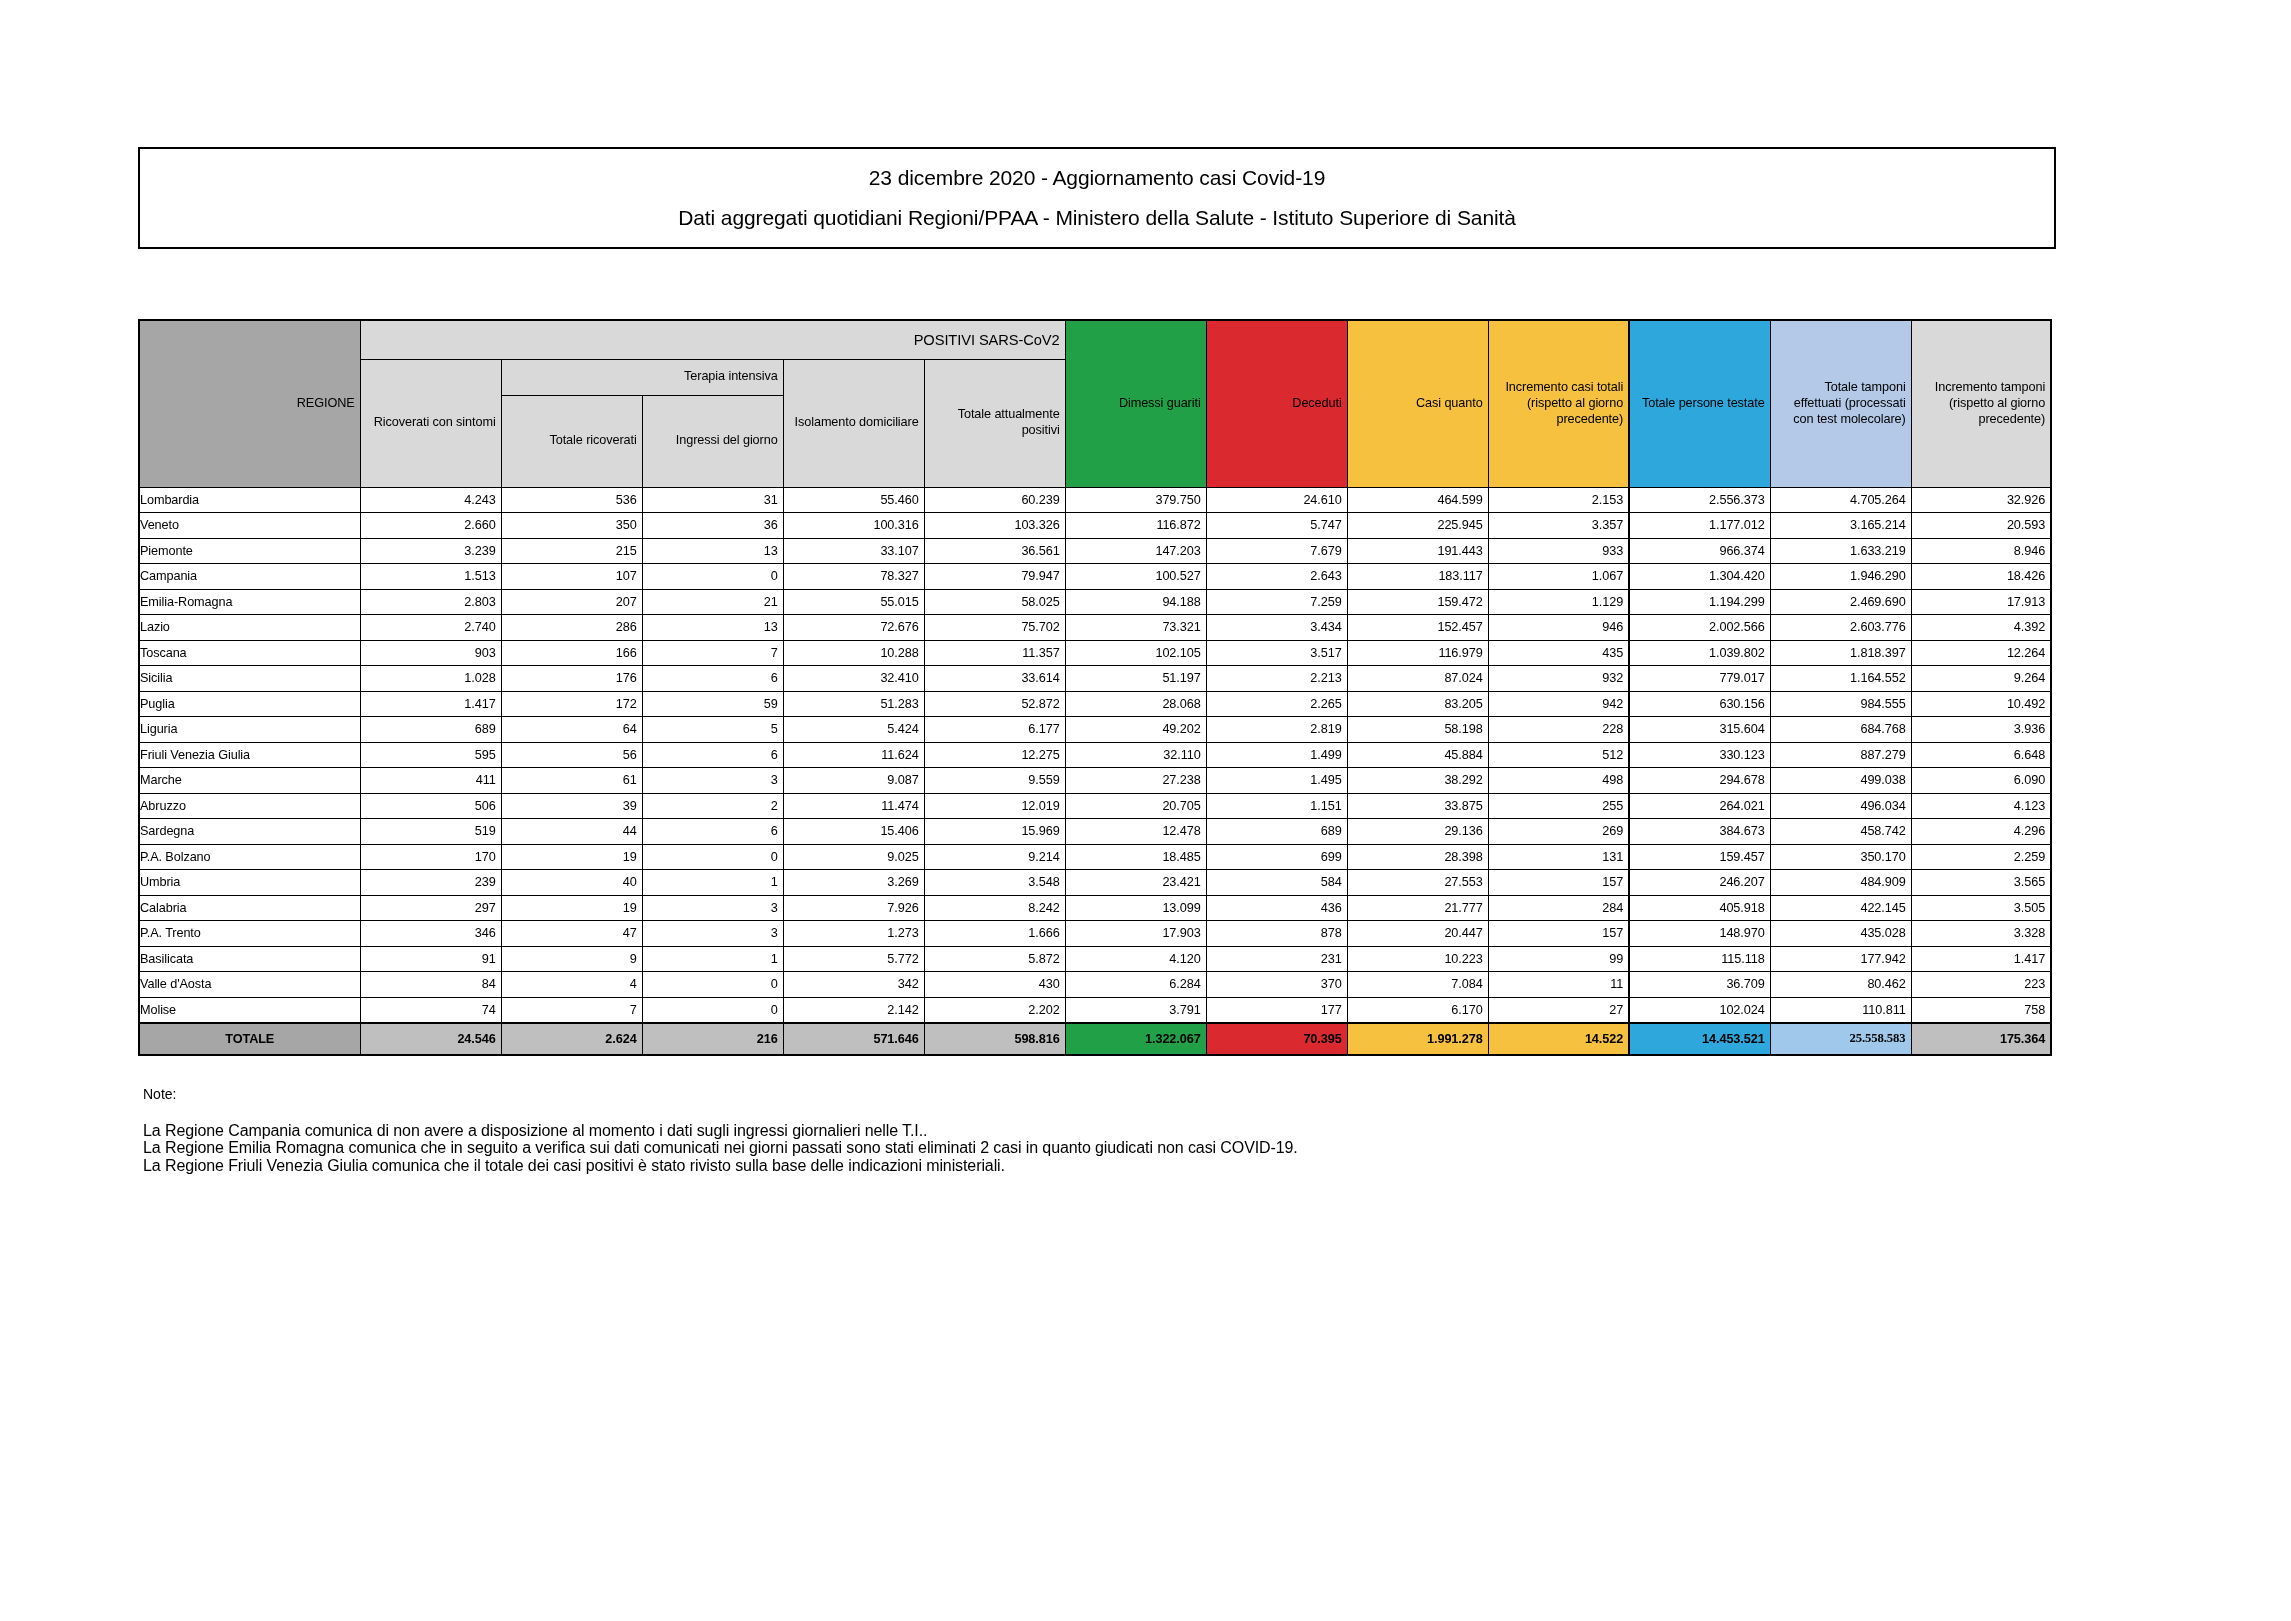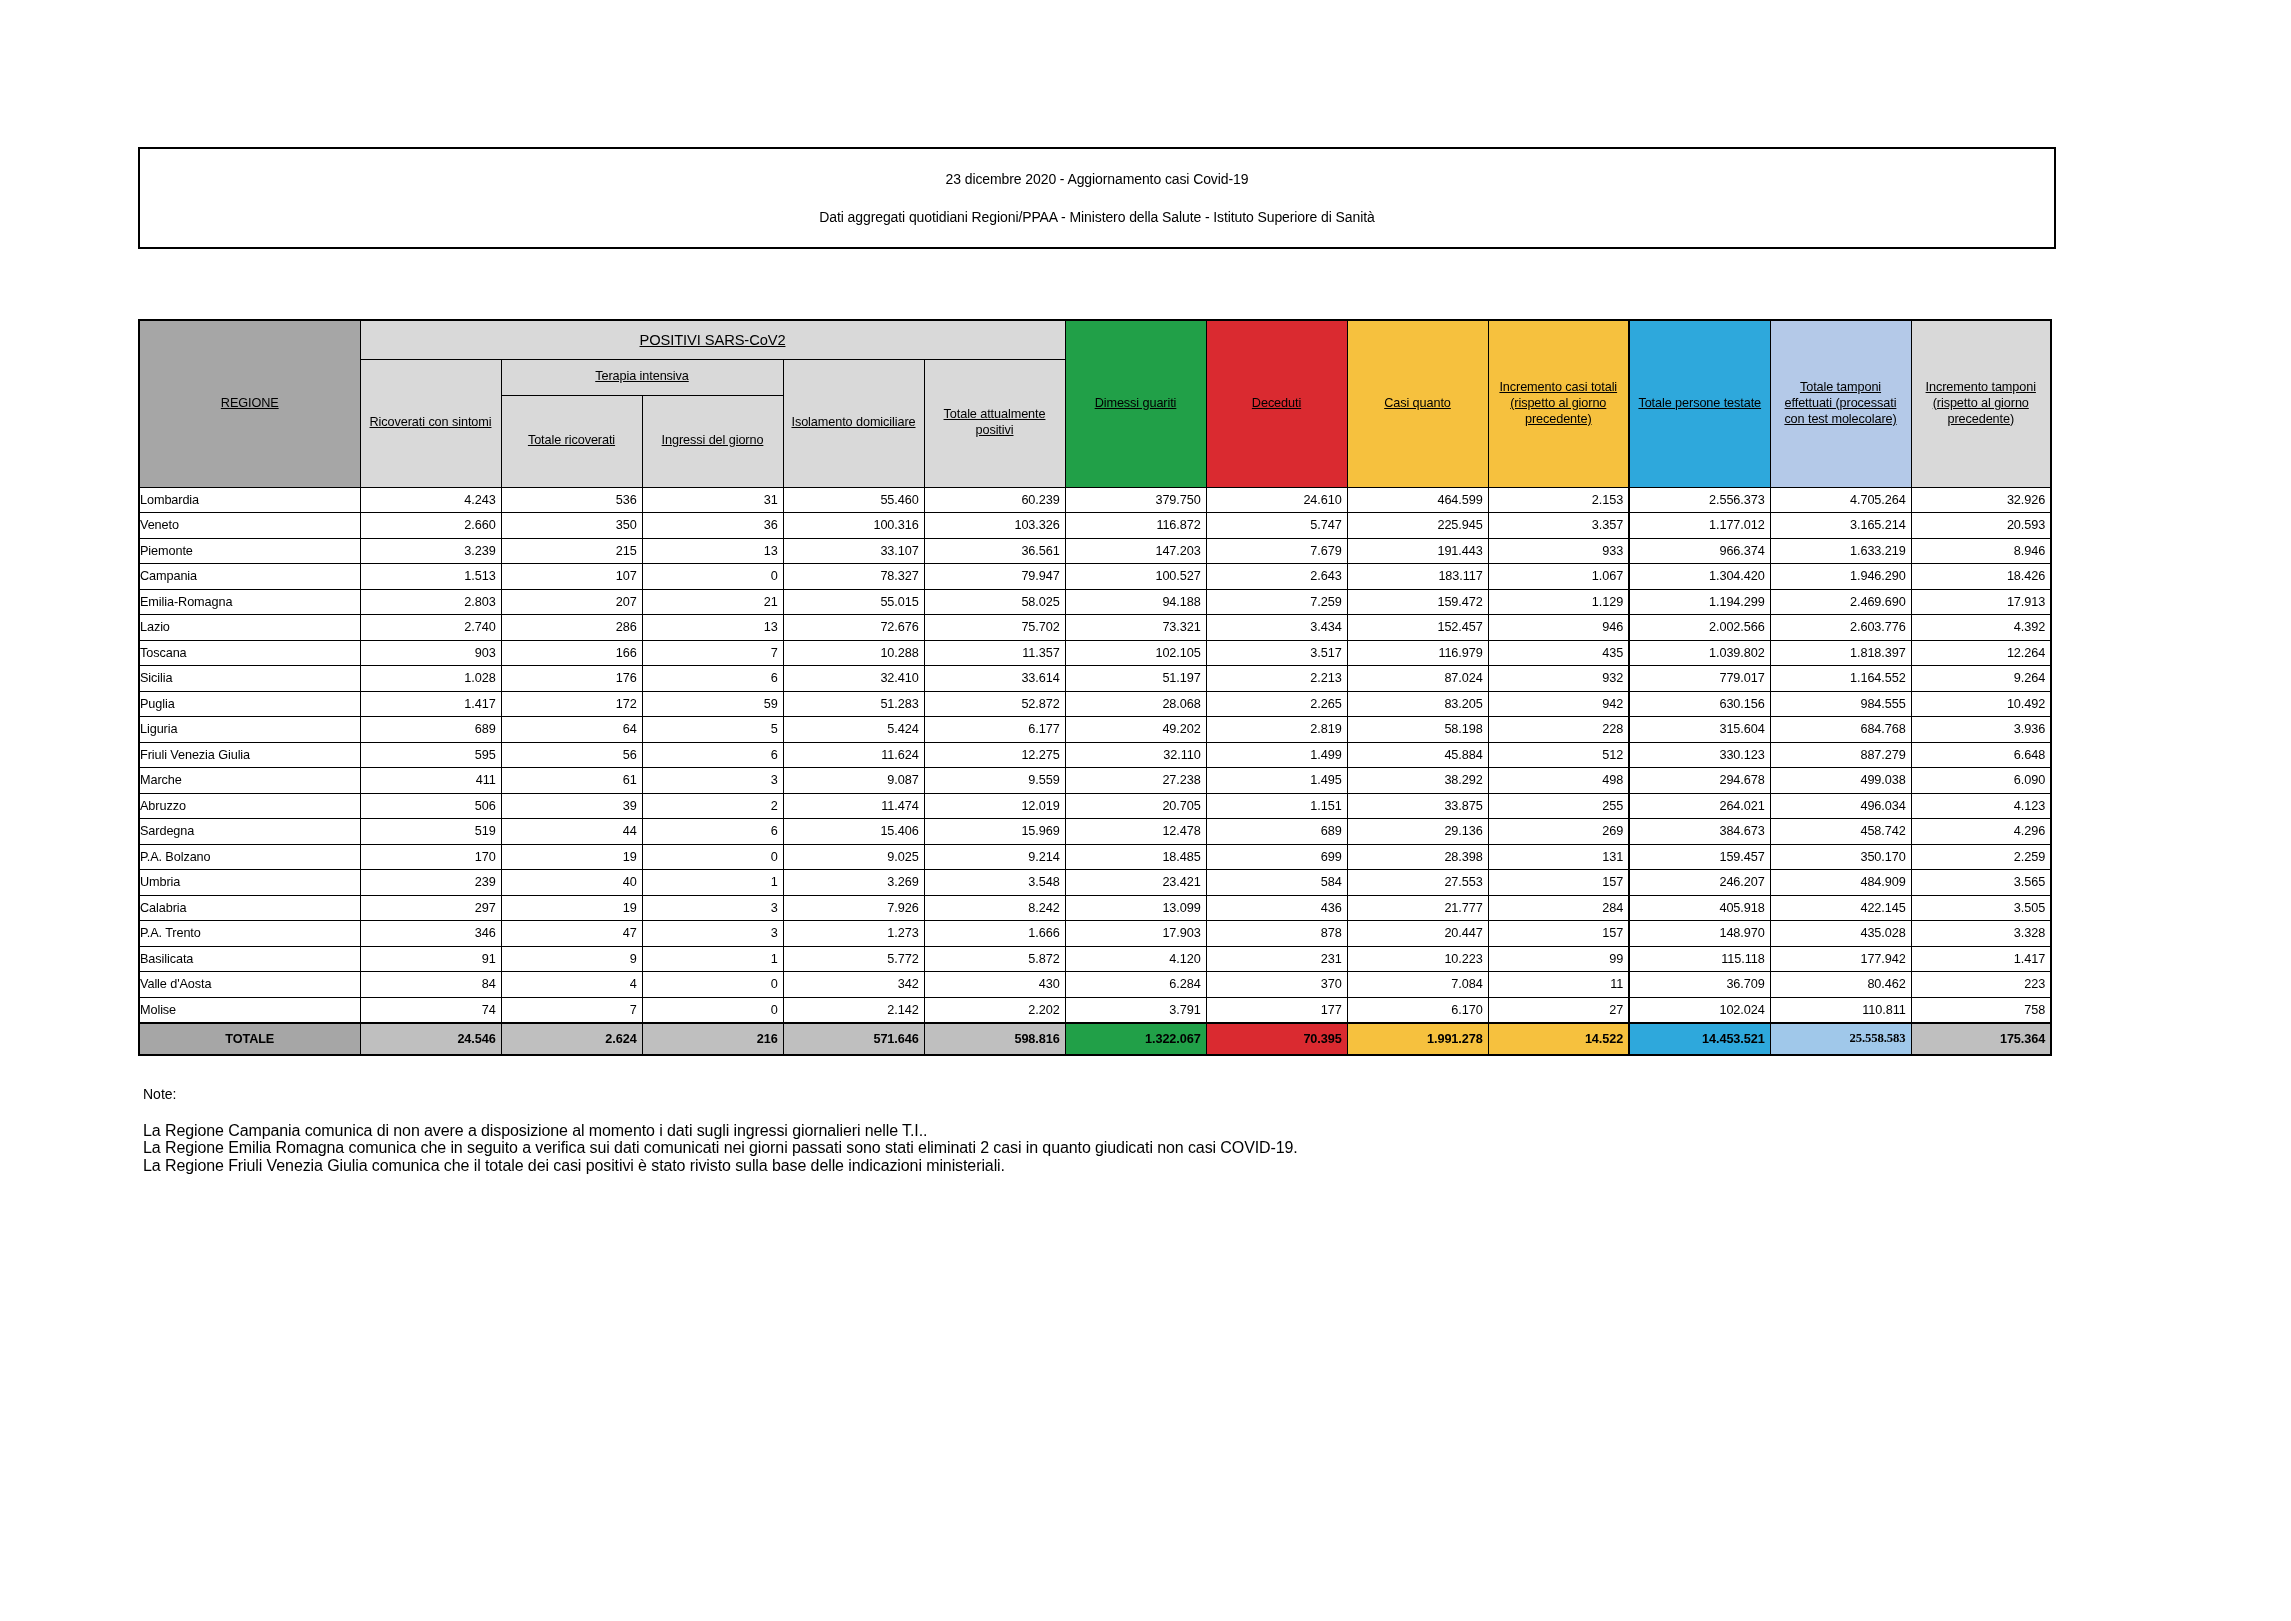--- a/index.html
+++ b/index.html
@@ -4,32 +4,32 @@
 <style>
   html,body{margin:0;padding:0;background:#ffffff;}
   body{font-family:"Liberation Sans",sans-serif;color:#000;}
   #canvas{position:relative;width:2292px;height:1621px;background:#fff;overflow:hidden;}
 
   
   .title-box{
     position:absolute;left:138px;top:147px;width:1914px;height:98px;
     border:2px solid #000;background:#fff;
     display:flex;flex-direction:column;justify-content:space-evenly;
-    text-align:center;font-size:14px;letter-spacing:-0.1px;
+    text-align:center;font-size:21px;letter-spacing:-0.1px;
   }
 
   
   table.covid{
     position:absolute;left:138px;top:319px;width:1913px;
     border-collapse:collapse;table-layout:fixed;
     font-size:12.7px;letter-spacing:-0.1px;
     border:2px solid #000;
   }
   .covid th,.covid td{border:1px solid #000;overflow:hidden;vertical-align:middle;}
-  .covid thead th{font-weight:normal;text-align:center;padding:2px 4.9px;line-height:1.25;text-decoration:underline;}
+  .covid thead th{font-weight:normal;text-align:right;padding:2px 4.9px;line-height:1.25;}
   tr.h1{height:39px;} tr.h2{height:36px;} tr.h3{height:92px;}
   tbody tr{height:25.5px;}
   td.num{text-align:right;padding-right:4.9px;}
   td.region{text-align:left;padding-left:0;}
   .bold{font-weight:bold;}
   .big{font-size:14.7px;}
   .thick-left{border-left:2.9px solid #000 !important;}
   tr.total-row{height:32px;}
   tr.total-row td{border-top:2px solid #000;font-weight:bold;}
 

